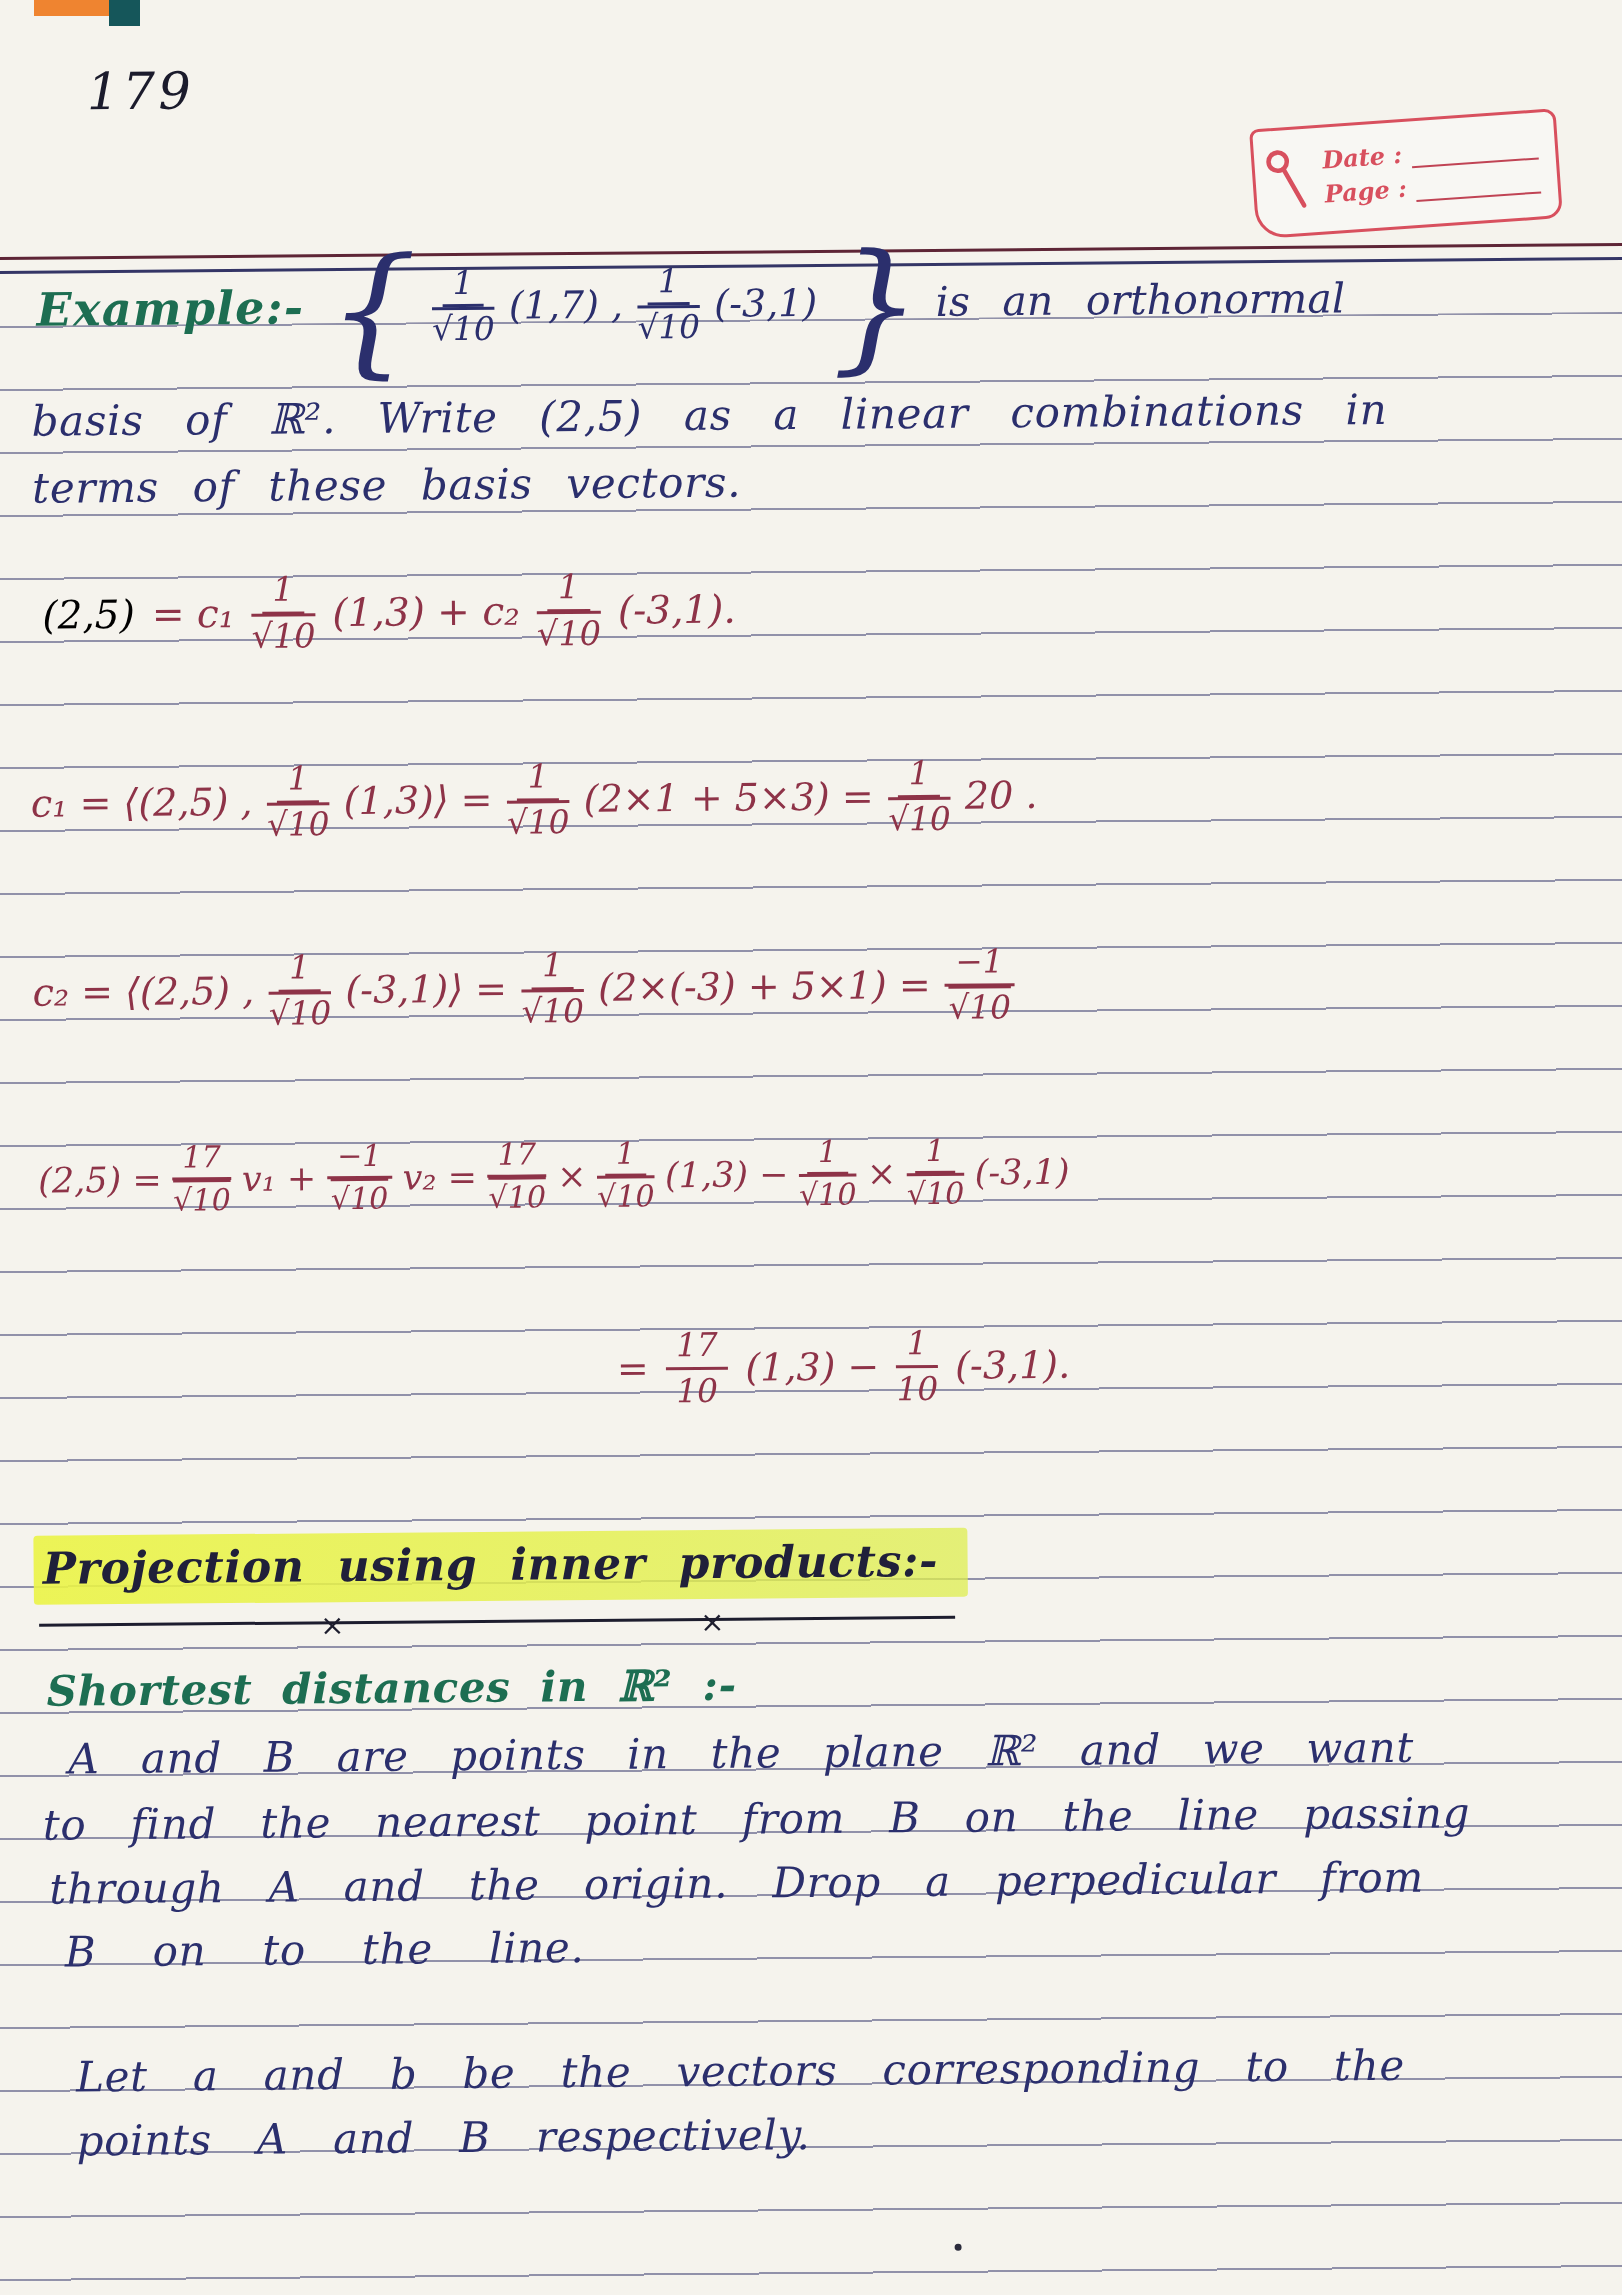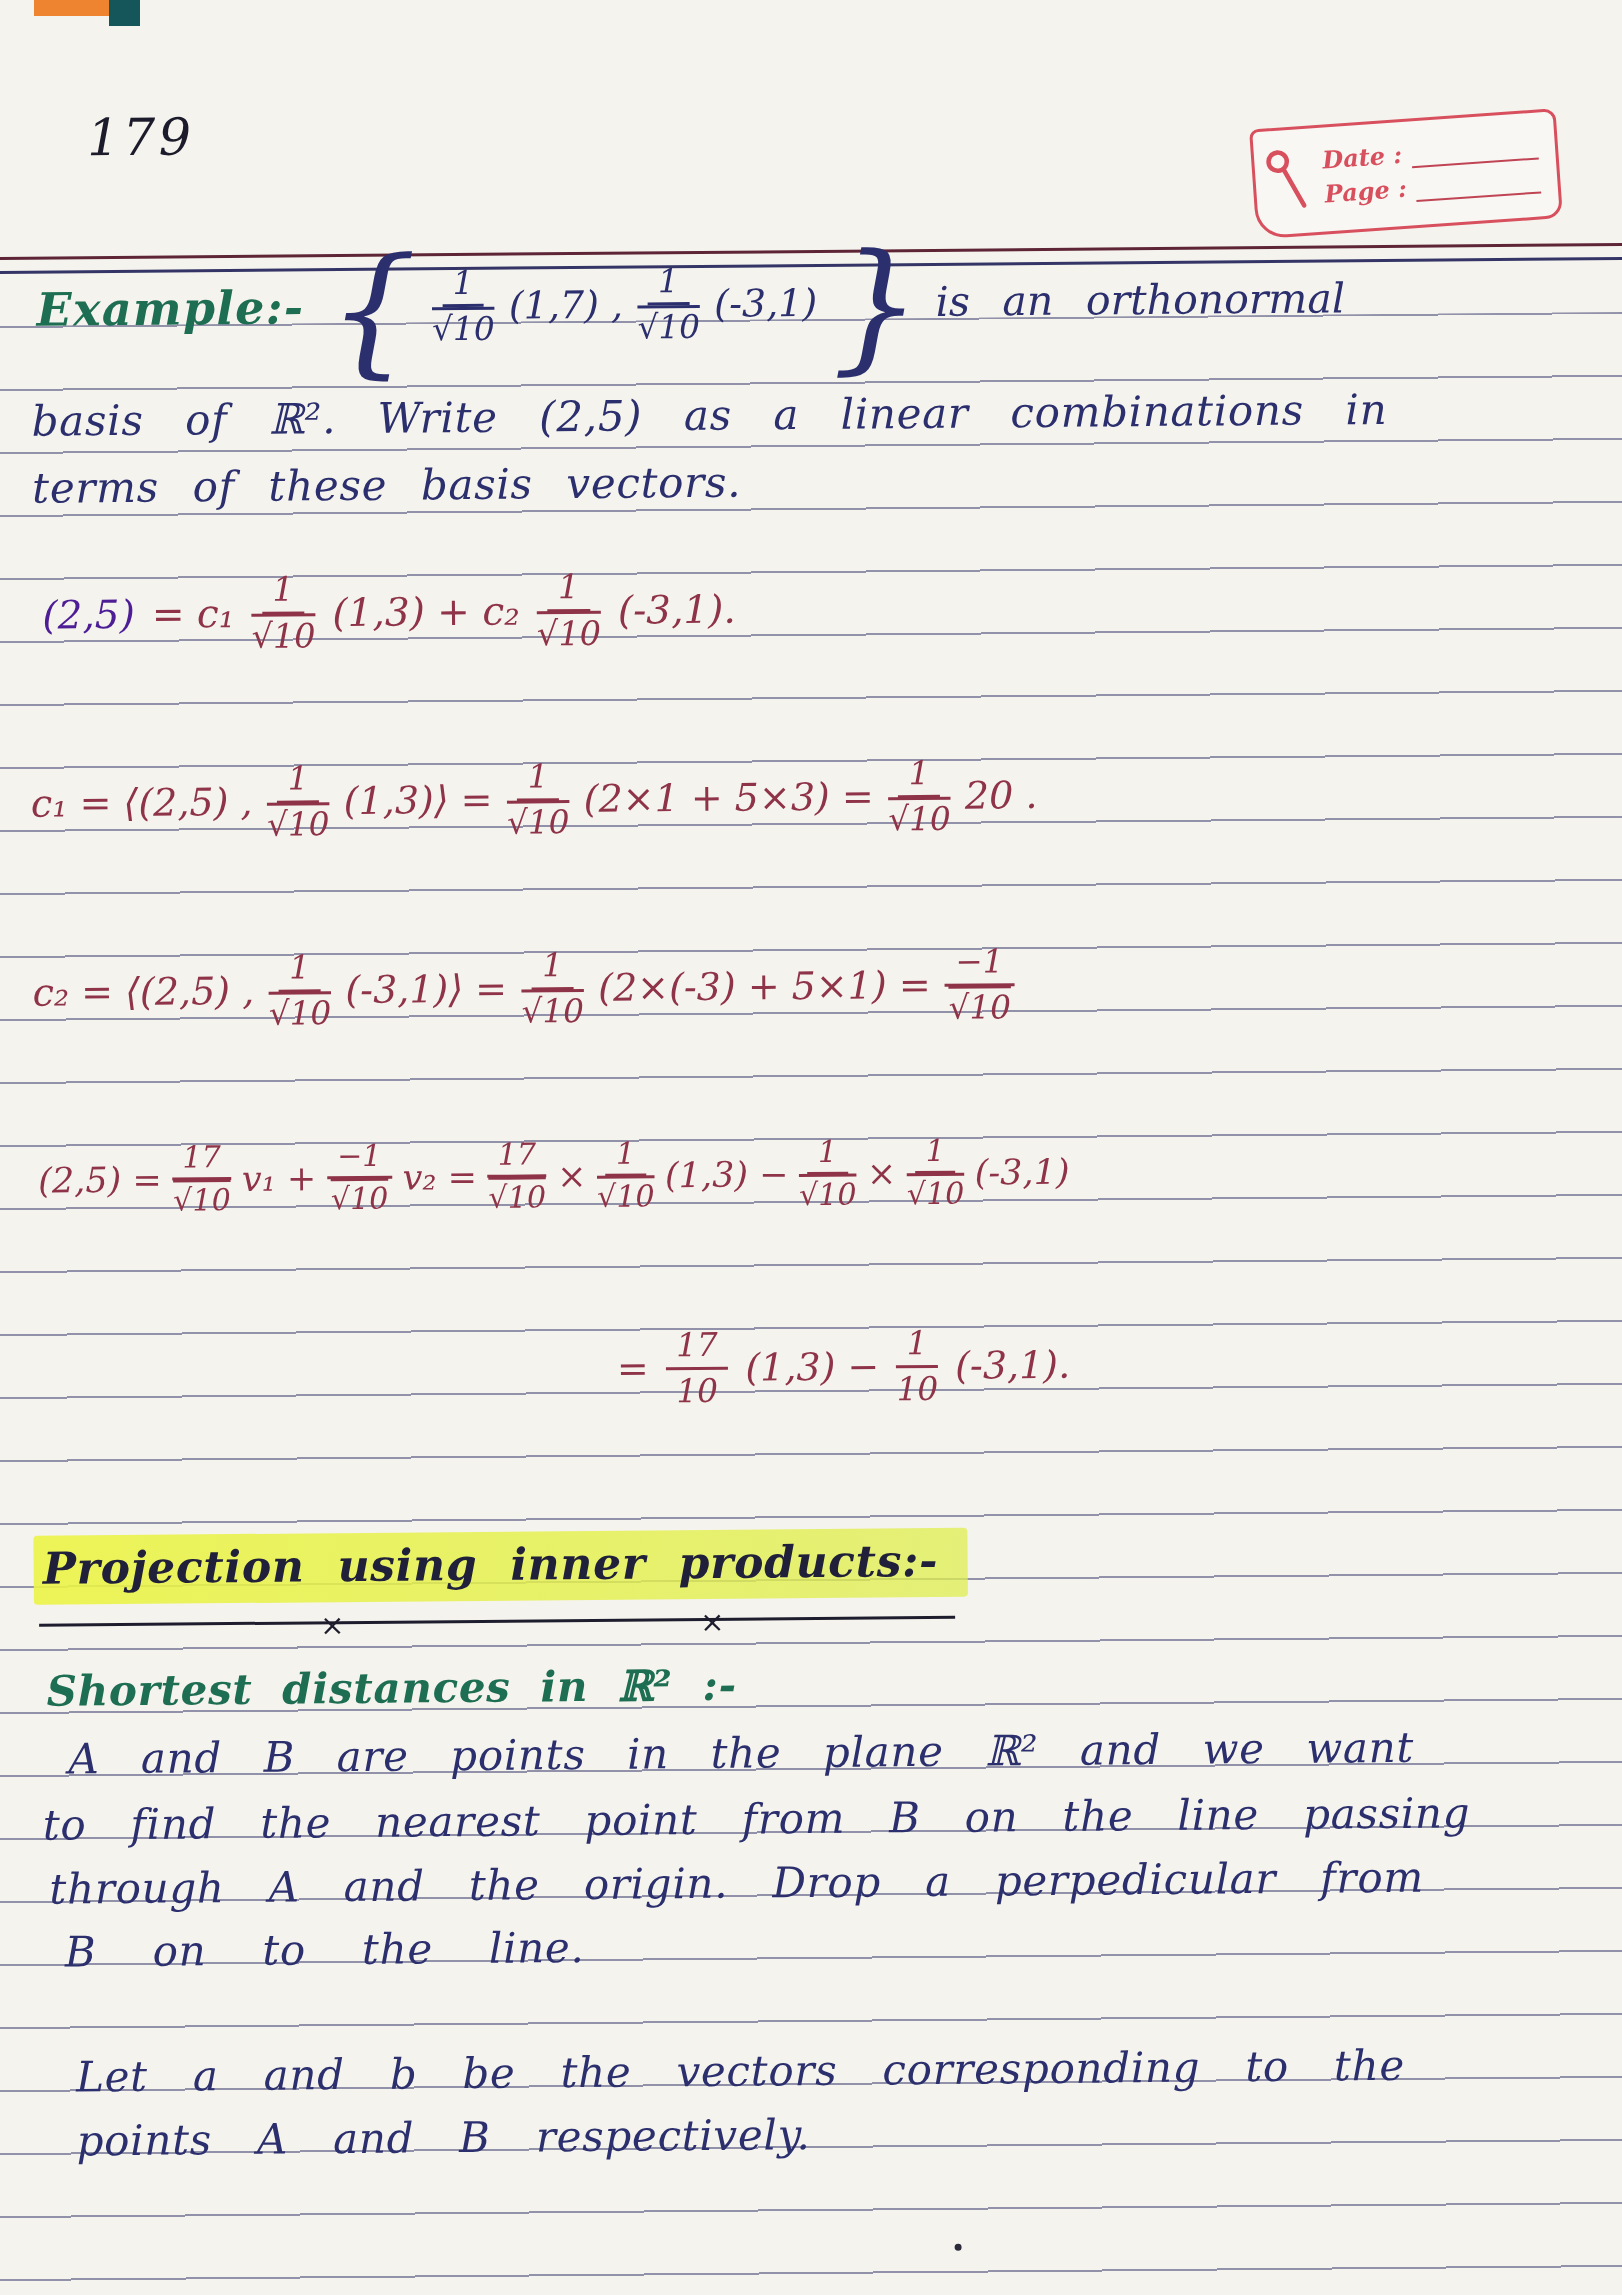--- a/index.html
+++ b/index.html
@@ -16,21 +16,21 @@
       rgba(46,48,102,0.50) 0 2px, transparent 2px 63px);
     pointer-events:none;
   }
   .hline1{position:absolute;left:-13px;right:-13px;top:250px;height:3.3px;background:#5e2536;}
   .hline2{position:absolute;left:-13px;right:-13px;top:264px;height:2.6px;background:#343566;}
 
   .corner-orange{position:absolute;left:34px;top:0;width:75px;height:15.7px;background:#ef8430;}
   .corner-teal{position:absolute;left:109px;top:0;width:31px;height:26px;background:#15565a;}
 
   .page-number{position:absolute;left:96px;top:56px;font-size:51px;font-style:italic;
-    color:#1b1b2c;letter-spacing:3.3px;margin-top:46px;}
+    color:#1b1b2c;letter-spacing:3.3px;}
 
   
   .stamp{position:absolute;left:1261px;top:124px;width:307px;height:110px;
     border:3.9px solid #d8505e;border-radius:9.2px 11.8px 17px 30px;
     transform:rotate(-3.5deg);padding:13px 17px 6.5px 68px;box-sizing:border-box;
     background:rgba(255,255,255,0.35);}
   .stamp-pin{position:absolute;left:9.2px;top:10.5px;width:52px;height:79px;}
   .stamp-row{display:flex;align-items:flex-end;gap:9.2px;color:#d8505e;
     font-style:italic;font-size:24px;font-weight:bold;height:34px;}
   .stamp-rule{flex:1;border-bottom:2.6px solid #c04454;height:22px;}
@@ -49,21 +49,21 @@
   .frac .num{padding:0 10.5px 5.2px;border-bottom:3.3px solid currentColor;font-size:0.86em;}
   .frac .den{padding-top:5.2px;font-size:0.86em;}
   .frac .rad{text-decoration:overline;text-decoration-thickness:2.6px;}
   .brace{font-size:141px;line-height:0.85;font-weight:400;transform:translateY(3.9px);}
 
   .ex-row{top:243px;left:44px;color:#2b2f6d;font-size:38px;gap:14.4px;}
   .ex-label{font-size:46px;font-weight:bold;color:#1d6e52;letter-spacing:1.3px;margin-right:9.2px;}
   .ex-tail{font-size:41px;word-spacing:19.6px;}
 
   .eq1{top:568px;left:47px;color:#8e3348;}
-  .eq1 .lead{color:#4c1d95;}
+  .eq1 .lead{color:#000000;}
   .eq2{top:758px;left:34px;color:#8e3348;font-size:38px;gap:14.4px;}
   .eq3{top:947px;left:34px;color:#8e3348;font-size:38px;gap:14.4px;}
   .eq4{top:1137px;left:38px;color:#8e3348;font-size:35px;gap:10.5px;}
   .eq5{top:1328px;left:615px;color:#8e3348;font-size:38px;}
 
   .heading{position:absolute;top:1529px;left:30px;padding:6.5px 29px 11.8px 9.2px;
     font-size:44px;font-weight:bold;font-style:italic;color:#20203a;
     letter-spacing:0.7px;word-spacing:17px;white-space:pre;
     background:linear-gradient(100deg, rgba(235,244,70,0.9), rgba(222,238,80,0.75));
     border-radius:3.9px;}

